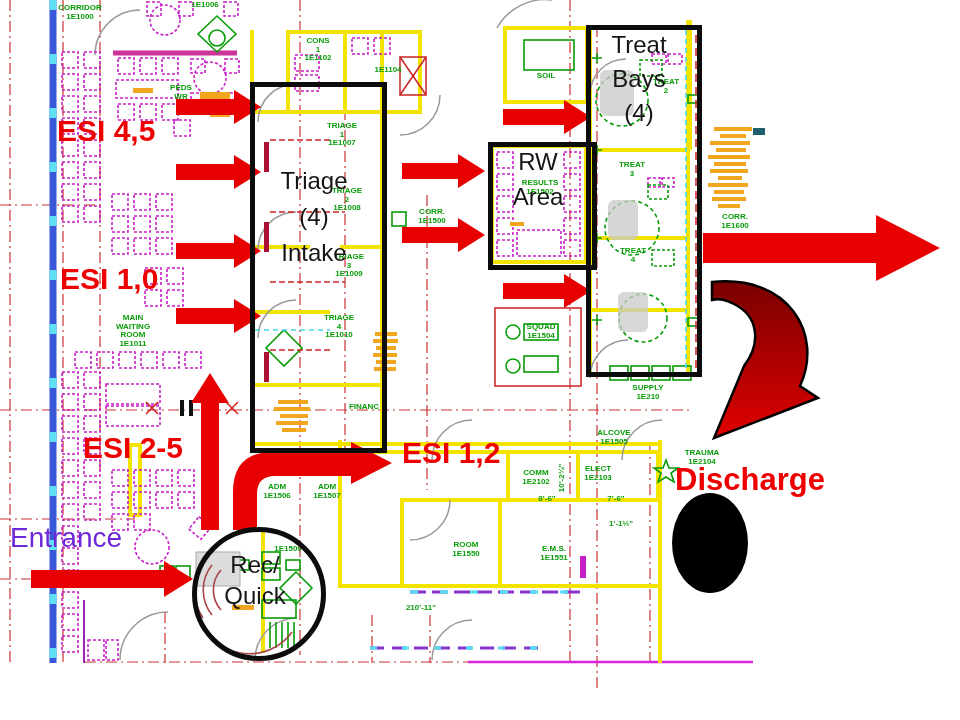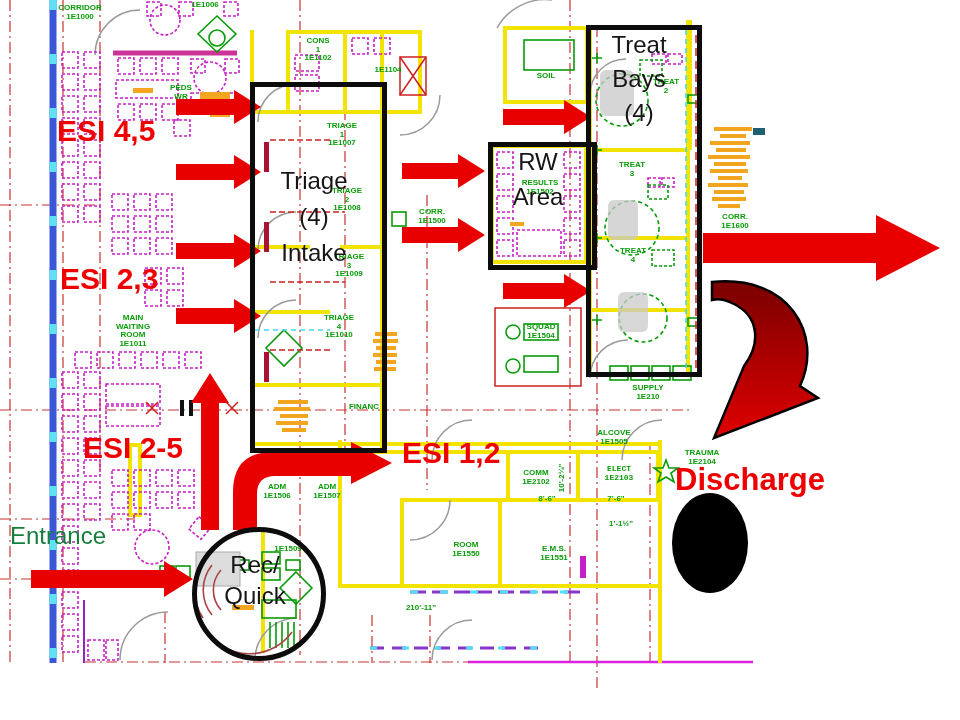--- a/index.html
+++ b/index.html
@@ -18,21 +18,21 @@
   .reddet line,.reddet rect,.reddet path{stroke:#c22;stroke-width:1.5;fill:none;}
   .orange rect{fill:#f2a51e;stroke:none;}
   
   .zone-box{position:absolute;border:5px solid #0c0c0c;z-index:4;}
   #rec-circle{position:absolute;border:5px solid #0c0c0c;border-radius:50%;z-index:4;}
   
   .ann{position:absolute;z-index:5;white-space:pre-line;}
   .esi{color:#ee0000;font-weight:bold;font-size:30px;line-height:30px;letter-spacing:0;}
   #ann-admit{color:#ee0000;font-weight:bold;font-size:37px;}
   #ann-discharge{color:#ee0000;font-weight:bold;font-size:31px;}
-  #ann-entrance{color:#15803d;font-size:24px;font-weight:400;}
+  #ann-entrance{color:#6d28d9;font-size:28px;font-weight:400;}
   .zone-label{color:#151515;font-size:24px;text-align:center;z-index:5;}
   #lbl-triage{left:250px;top:163px;width:128px;line-height:36px;}
   #lbl-rw{left:488px;top:144px;width:100px;line-height:35px;}
   #lbl-treat{left:586px;top:28px;width:106px;line-height:34px;}
   #lbl-recquick{left:198px;top:549px;width:114px;line-height:31px;}
   
   .room-label{position:absolute;transform:translate(-50%,-50%);color:#0a9c0a;
       font-weight:bold;font-size:8px;line-height:8.5px;text-align:center;
       white-space:pre-line;z-index:2;}
 </style>
@@ -398,21 +398,21 @@
       <div class="room-label" style="left: 364px; top: 407px;">FINANC</div>
       <div class="room-label" style="left: 614px; top: 437px;">ALCOVE
 1E1505</div>
       <div class="room-label" style="left: 277px; top: 491px;">ADM
 1E1506</div>
       <div class="room-label" style="left: 327px; top: 491px;">ADM
 1E1507</div>
       <div class="room-label" style="left: 248px; top: 549px; margin-left: 40px;">1E1509</div>
       <div class="room-label" style="left: 536px; top: 477px;">COMM
 1E2102</div>
-      <div class="room-label" style="left: 619px; top: 473px; font-family: Liberation Mono, monospace;">ELECT
+      <div class="room-label" style="left: 598px; top: 473px;">ELECT
 1E2103</div>
       <div class="room-label" style="left: 466px; top: 549px;">ROOM
 1E1550</div>
       <div class="room-label" style="left: 554px; top: 553px;">E.M.S.
 1E1551</div>
       <div class="room-label" style="left: 702px; top: 457px;">TRAUMA
 1E2104</div>
       <div class="room-label" style="left: 648px; top: 392px;">SUPPLY
 1E210</div>
       <div class="room-label" style="left: 547px; top: 499px;">8'-6"</div>
@@ -445,21 +445,21 @@
     </g>
     <path d="M 712 282 C 788 274 824 334 800 386 L 818 398 L 714 438 L 744 366 C 762 342 758 316 734 304 C 726 300 720 298 712 300 Z" fill="url(#darkred)" stroke="#000" stroke-width="2.5"></path>
   </svg>
 
   <div class="zone-box" id="triage-box" style="left:250px;top:82px;width:127px;height:361px;"></div>
   <div class="zone-box" id="rw-box" style="left:488px;top:142px;width:99px;height:118px;"></div>
   <div class="zone-box" id="treat-box" style="left:586px;top:25px;width:106px;height:342px;"></div>
   <div id="rec-circle" style="left:192px;top:527px;width:124px;height:124px;"></div>
 
   <div class="ann esi" id="ann-esi45" style="left:57px;top:116px;">ESI 4,5</div>
-  <div class="ann esi" id="ann-esi23" style="left:60px;top:264px;">ESI 2,3</div>
+  <div class="ann esi" id="ann-esi23" style="left:60px;top:264px;">ESI 1,0</div>
   <div class="ann esi" id="ann-esi25" style="left:83px;top:433px;">ESI 2-5</div>
   <div class="ann esi" id="ann-esi12" style="left:402px;top:438px;">ESI 1,2</div>
   <div class="ann" id="ann-entrance" style="left:10px;top:522px;">Entrance</div>
   <div class="ann" id="ann-discharge" style="left:675px;top:462px;text-align:right;">Discharge</div>
   <div class="ann zone-label" id="lbl-triage">Triage
 (4)
 Intake</div>
   <div class="ann zone-label" id="lbl-rw">RW
 Area</div>
   <div class="ann zone-label" id="lbl-treat">Treat

